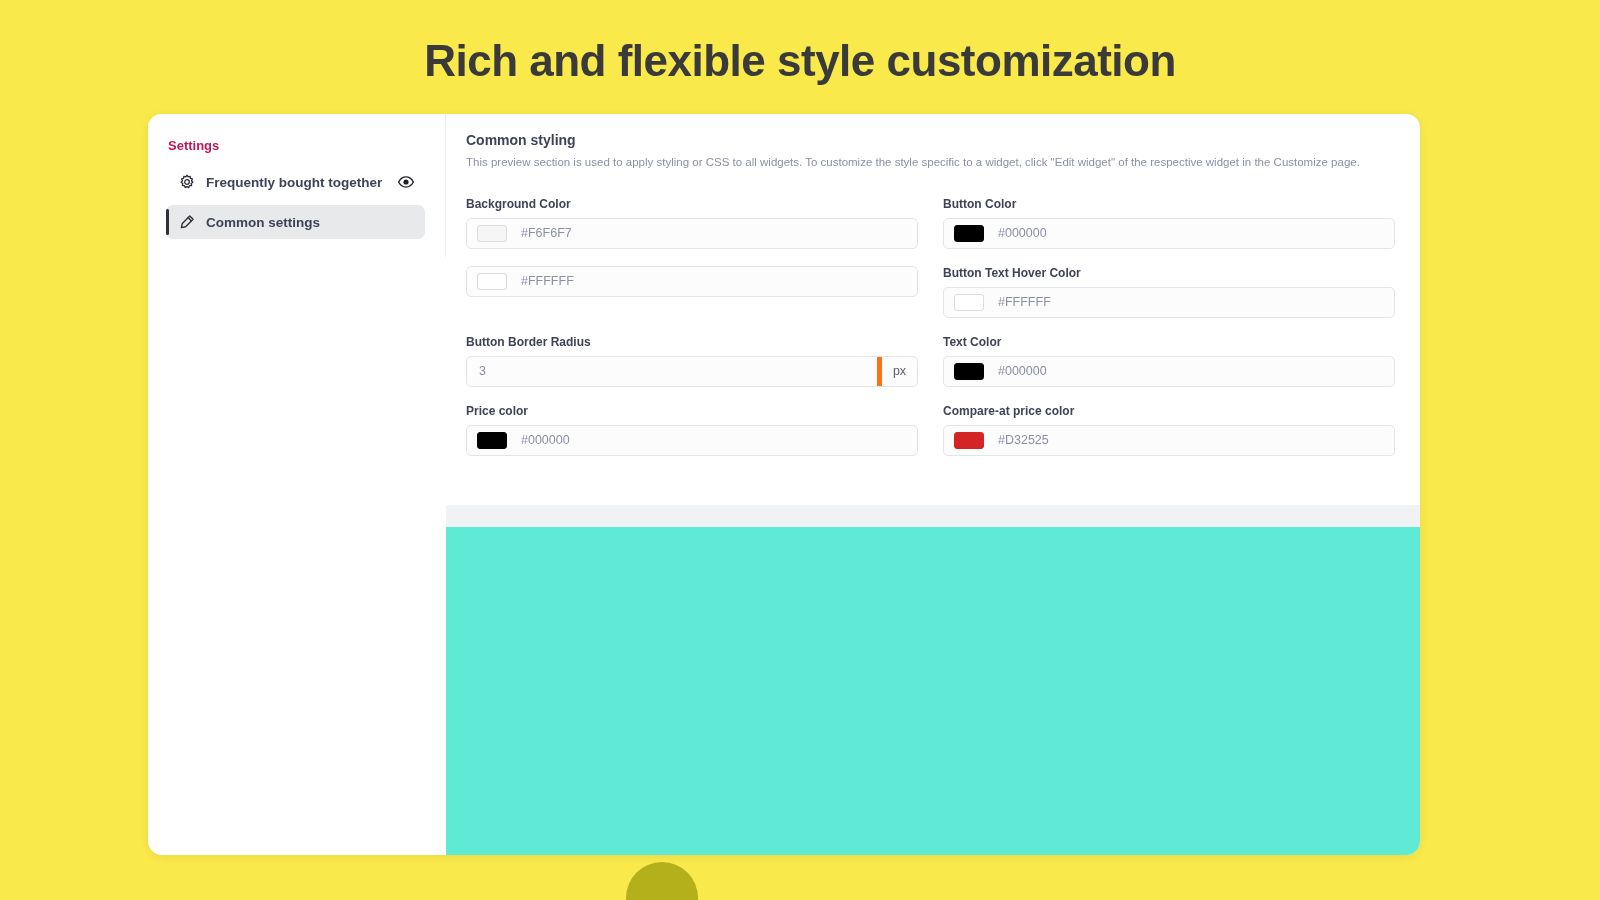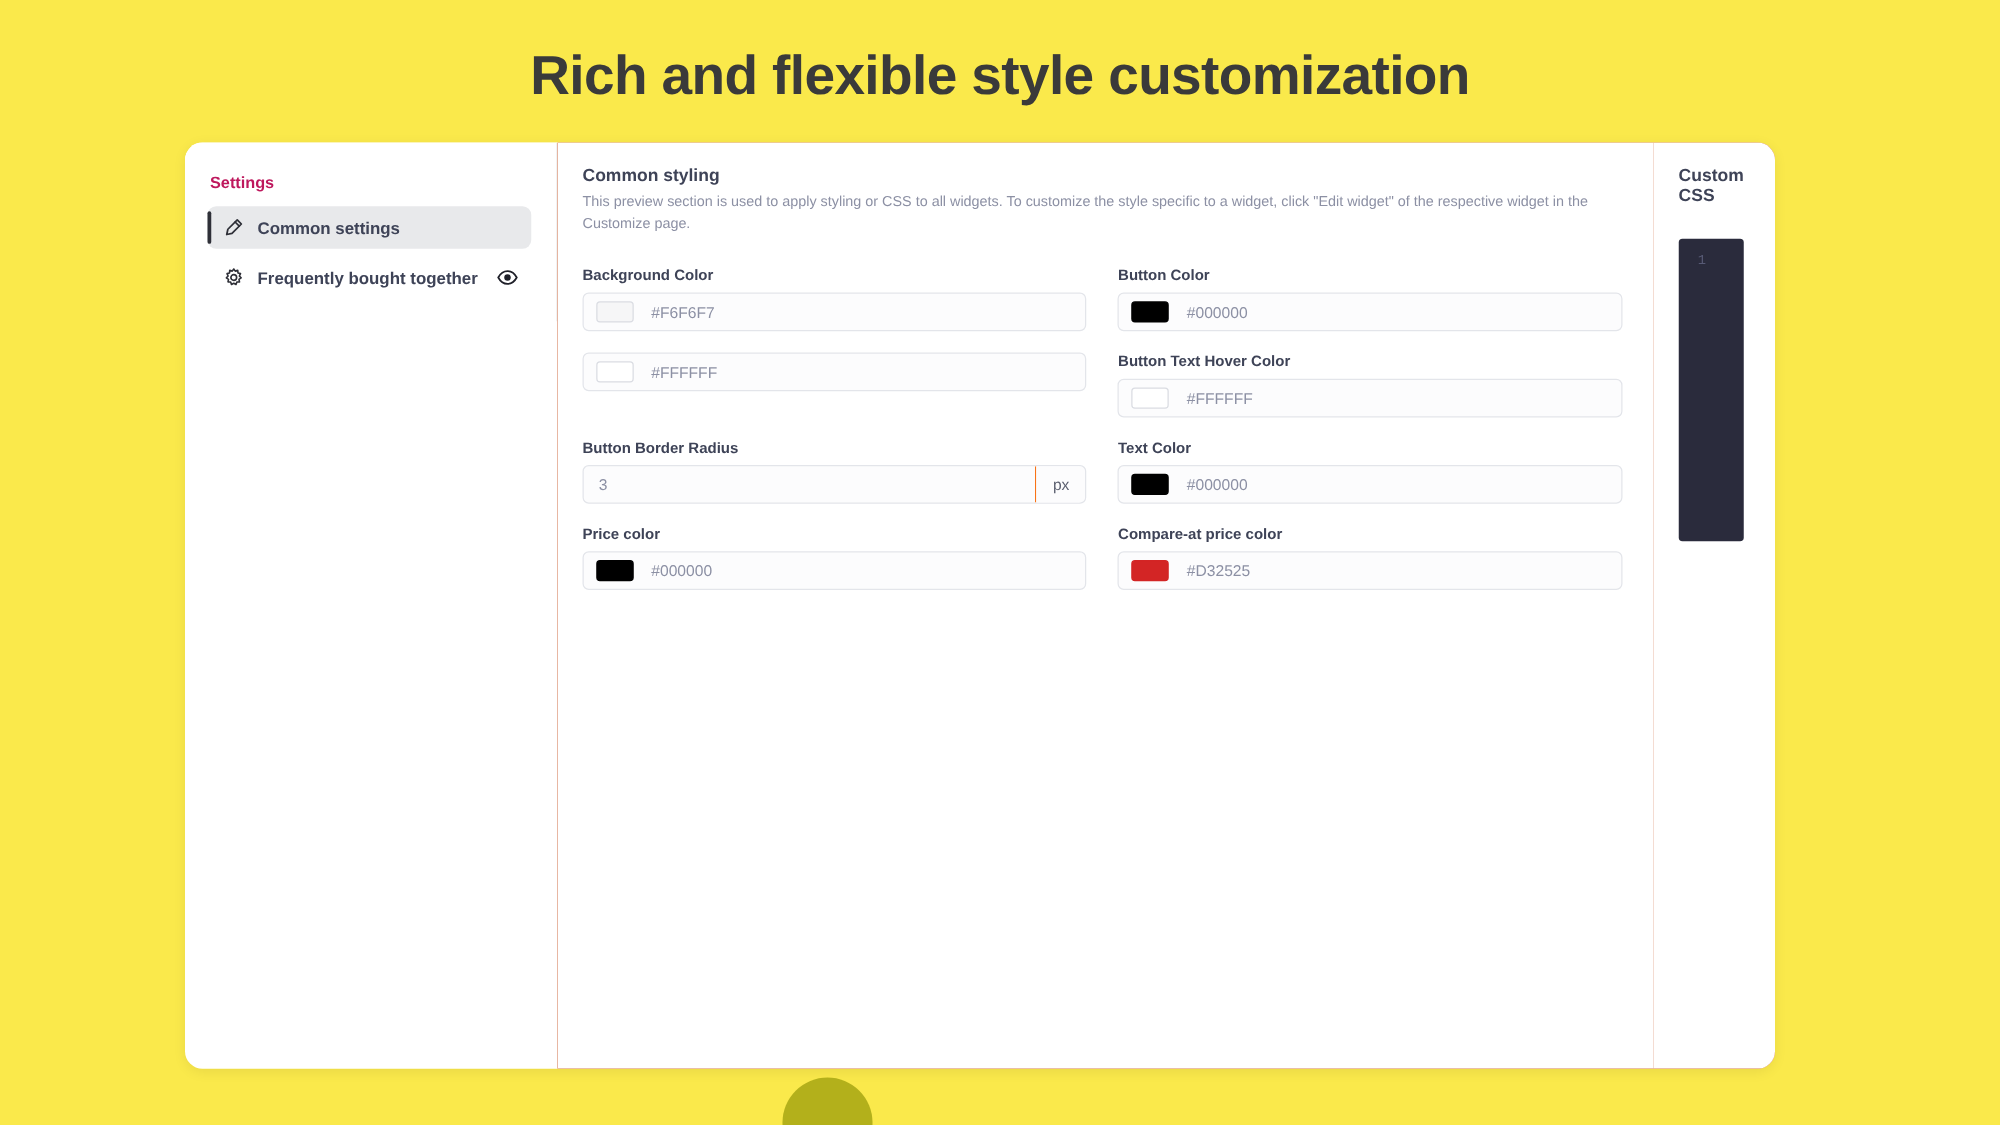--- a/index.html
+++ b/index.html
@@ -62,23 +62,23 @@
   .nav-item.active::before {
     content: ""; position: absolute; left: 0; top: 4px; bottom: 4px;
     width: 3px; border-radius: 2px; background: #2F3038;
   }
   .nav-item .label { flex: 1; }
   .nav-ico { width: 16px; height: 16px; flex: 0 0 16px; display: block; }
   .eye-btn { width: 18px; height: 18px; display: block; cursor: pointer; }
 
   
   .main {
-    flex: 1; background: #c2410c;
+    flex: 1; background: #5eead4;
     padding: 0; overflow: hidden;
-    display: flex; 
+    display: flex; flex-direction: column;
   }
   .card {
     background: #FFFFFF;
     margin: 0;
   }
   .card-styling { padding: 18px 25px 32px 20px; }
   .card-title { font-size: 14px; font-weight: 700; color: #3E4357; margin-bottom: 6px; }
   .card-desc { font-size: 11.5px; color: #8C90A4; line-height: 1.45; }
 
   .grid {
@@ -103,21 +103,21 @@
     border: 1px solid #DADCE2; flex: 0 0 30px; margin-right: 14px;
   }
   .input .val { color: #8C90A4; font-size: 12.5px; }
   .input.with-suffix { padding: 0; }
   .input.with-suffix .num {
     flex: 1; padding: 0 12px; color: #8C90A4; font-size: 12.5px;
   }
   .suffix {
     width: 40px; align-self: stretch;
     display: flex; align-items: center; justify-content: center;
-    border-left: 1px solid #f97316;
+    border-left: 5px solid #f97316;
     font-size: 12.5px; color: #5C6070;
     background: #FCFCFD; border-radius: 0 5px 5px 0;
   }
 
   .spacer { height: 22px; background: #F1F2F4; }
 
   .card-css { padding: 18px 25px 0 20px; flex: 1; }
   .css-title { font-size: 14px; font-weight: 700; color: #3E4357; }
   .editor {
     margin-top: 27px;
@@ -143,46 +143,46 @@
 <body>
 
 <div class="page">
 
   <div class="hero-title">Rich and flexible style customization</div>
 
   <div class="app">
 
     <div class="sidebar">
       <div class="sidebar-title">Settings</div>
-
-      <div class="nav-item active">
-        <span class="nav-ico">
-          <svg viewBox="0 0 16 16" width="16" height="16" fill="none" stroke="#2F3038" stroke-width="1.4" stroke-linecap="round" stroke-linejoin="round">
-            <path d="M10.8 1.9 L14.1 5.2 L6.6 12.7 L2.4 13.6 L3.3 9.4 Z"></path>
-            <path d="M9.1 3.6 L12.4 6.9"></path>
-          </svg>
-        </span>
-        <span class="label">Common settings</span>
-      </div>
 
       <div class="nav-item">
         <span class="nav-ico">
           <svg viewBox="0 0 16 16" width="16" height="16" fill="none" stroke="#2F3038" stroke-width="1.3" stroke-linecap="round" stroke-linejoin="round">
             <circle cx="8" cy="8" r="2.3"></circle>
             <path d="M8 1.2 L9.2 2.9 L11.2 2.3 L11.4 4.4 L13.4 4.9 L12.5 6.8 L13.9 8.3 L12.2 9.5 L12.6 11.5 L10.5 11.6 L9.8 13.6 L8 12.6 L6.2 13.6 L5.5 11.6 L3.4 11.5 L3.8 9.5 L2.1 8.3 L3.5 6.8 L2.6 4.9 L4.6 4.4 L4.8 2.3 L6.8 2.9 Z"></path>
           </svg>
         </span>
         <span class="label">Frequently bought together</span>
         <span class="eye-btn">
           <svg viewBox="0 0 18 18" width="18" height="18" fill="none" stroke="#1F2029" stroke-width="1.4">
             <path d="M1.6 9 C3.6 5.3 6.2 3.9 9 3.9 C11.8 3.9 14.4 5.3 16.4 9 C14.4 12.7 11.8 14.1 9 14.1 C6.2 14.1 3.6 12.7 1.6 9 Z"></path>
             <circle cx="9" cy="9" r="2.6" fill="#1F2029" stroke="none"></circle>
           </svg>
         </span>
       </div>
+
+      <div class="nav-item active">
+        <span class="nav-ico">
+          <svg viewBox="0 0 16 16" width="16" height="16" fill="none" stroke="#2F3038" stroke-width="1.4" stroke-linecap="round" stroke-linejoin="round">
+            <path d="M10.8 1.9 L14.1 5.2 L6.6 12.7 L2.4 13.6 L3.3 9.4 Z"></path>
+            <path d="M9.1 3.6 L12.4 6.9"></path>
+          </svg>
+        </span>
+        <span class="label">Common settings</span>
+      </div>
     </div>
 
     <div class="main">
 
       <div class="card card-styling">
         <div class="card-title">Common styling</div>
         <div class="card-desc">This preview section is used to apply styling or CSS to all widgets. To customize the style specific to a widget, click "Edit widget" of the respective widget in the Customize page.</div>
 
         <div class="grid">
 
@@ -247,25 +247,18 @@
               <span class="swatch" style="background:#D32525;border-color:#D32525"></span>
               <span class="val">#D32525</span>
             </div>
           </div>
 
         </div>
       </div>
 
       <div class="spacer"></div>
 
-      <div class="card card-css">
-        <div class="css-title">Custom CSS</div>
-        <div class="editor">
-          <div class="gutter">1</div>
-          <div class="code-area"></div>
-        </div>
-      </div>
 
     </div>
   </div>
 
   <div class="bottom-orb"></div>
 </div>
 
 </body></html>

